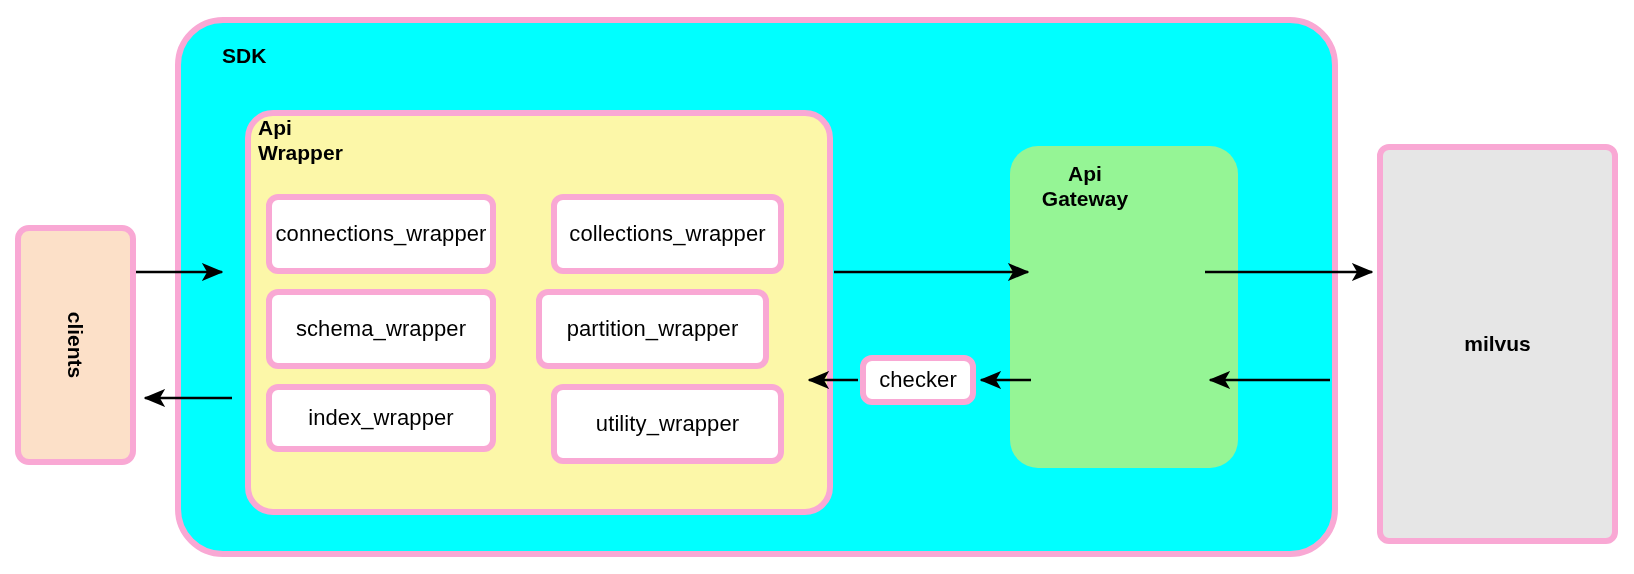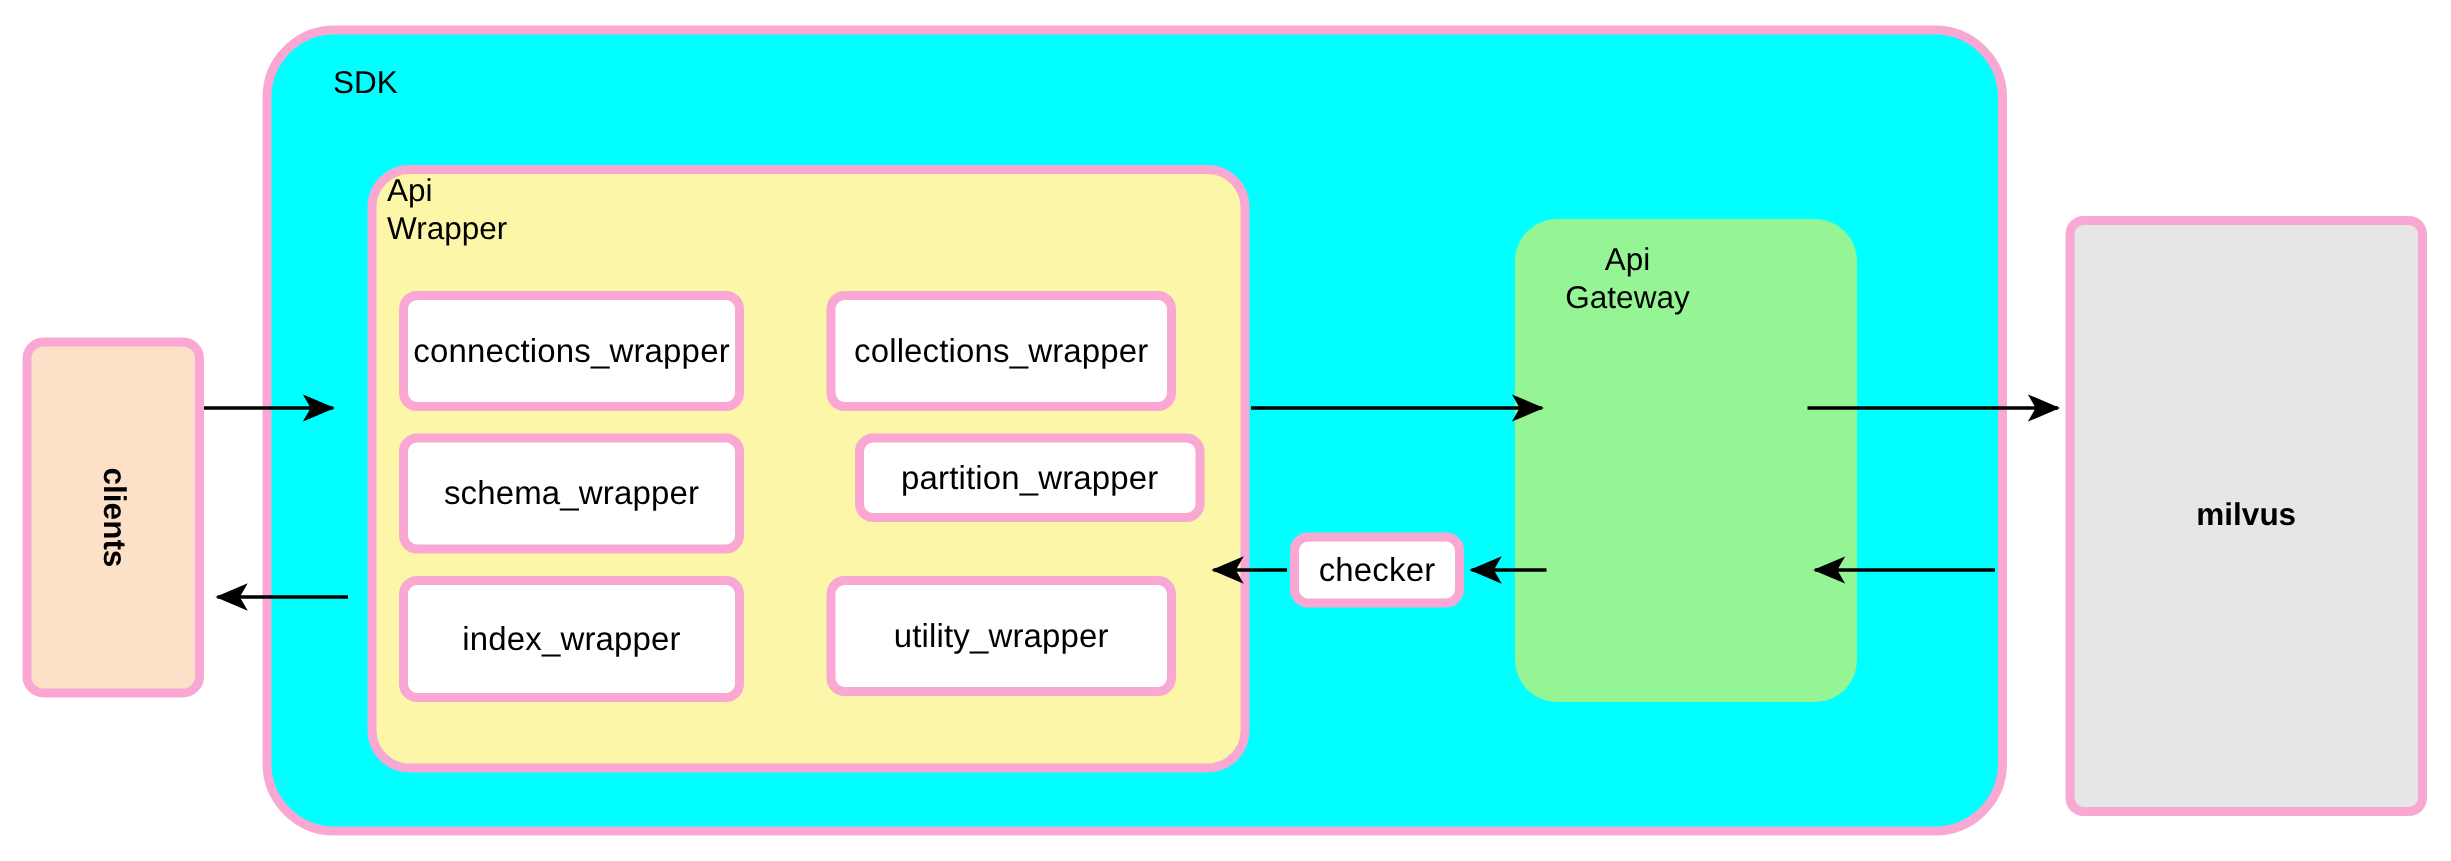--- a/index.html
+++ b/index.html
@@ -51,21 +51,21 @@
     width: 228px;
     height: 322px;
     background: #95f595;
     border: none;
     border-radius: 28px;
     display: block;
   }
   
   .container-title {
     position: absolute;
-    font-weight: normal;
+    font-weight: bold;
     font-size: 21px;
     color: #000000;
     line-height: 1.18;
     white-space: pre-line;
     text-align: center;
   }
   #sdk-title {
     left: 222px;
     top: 44px;
   }
@@ -84,22 +84,22 @@
   .leaf {
     background: #ffffff;
     border-radius: 12px;
     font-size: 22px;
     color: #000000;
     letter-spacing: 0.1px;
   }
   #wrapper-connections { left: 266px; top: 194px; width: 230px; height: 80px; }
   #wrapper-collections { left: 551px; top: 194px; width: 233px; height: 80px; }
   #wrapper-schema      { left: 266px; top: 289px; width: 230px; height: 80px; text-align: center; }
-  #wrapper-partition   { left: 570px; top: 289px; width: 233px; height: 59px; }
-  #wrapper-index       { left: 266px; top: 384px; width: 230px; height: 84px; }
+  #wrapper-partition   { left: 536px; top: 289px; width: 233px; height: 80px; }
+  #wrapper-index       { left: 266px; top: 384px; width: 230px; height: 68px; }
   #wrapper-utility     { left: 551px; top: 384px; width: 233px; height: 80px; }
 
   #gateway-api-request  { left: 1033px; top: 248px; width: 172px; height: 50px; }
   #gateway-api-response { left: 1033px; top: 355px; width: 172px; height: 50px; }
 
   #checker-box { left: 860px; top: 355px; width: 116px; height: 50px; }
 
   
   #clients-box {
     left: 15px;

